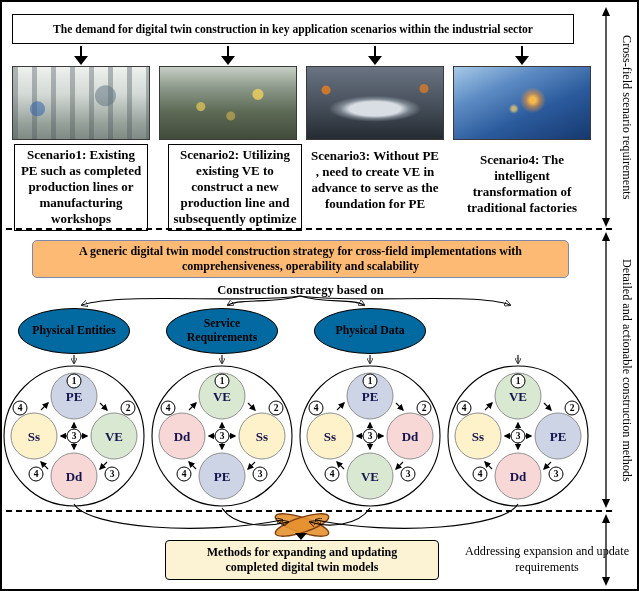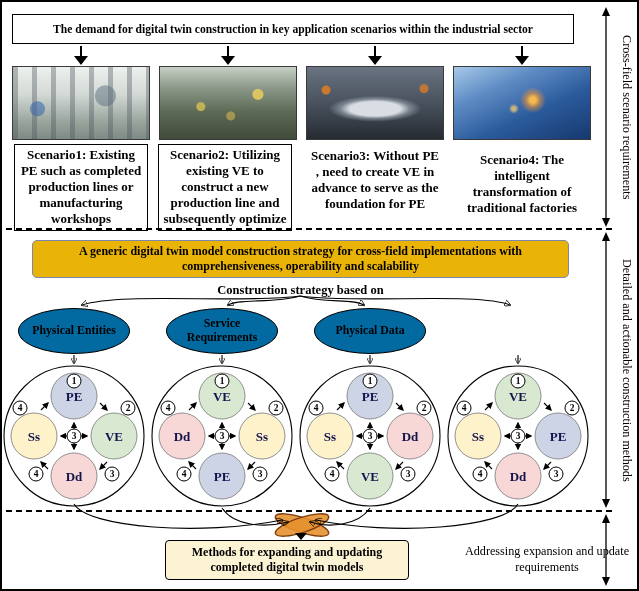--- a/index.html
+++ b/index.html
@@ -12,37 +12,37 @@
   .darrow::before{content:"";position:absolute;left:7px;top:0;width:2.4px;height:11px;background:#000;}
   .darrow::after{content:"";position:absolute;left:1px;top:10px;border-left:7px solid transparent;border-right:7px solid transparent;border-top:9px solid #000;}
   .simg{top:64px;width:138px;height:74px;border:1px solid #3a3a3a;}
   .img1{background:radial-gradient(circle at 18% 58%, rgba(50,100,170,.55) 0 7px, transparent 8px),radial-gradient(circle at 68% 40%, rgba(90,110,125,.5) 0 10px, transparent 11px),repeating-linear-gradient(90deg, rgba(75,85,92,.38) 0 5px, transparent 5px 19px),linear-gradient(180deg,#eef1ee 0%,#d3d9d5 38%,#97a29b 78%,#7e8a84 100%);}
   .img2{background:radial-gradient(circle at 72% 38%, rgba(235,205,95,.85) 0 5px, transparent 6px),radial-gradient(circle at 30% 55%, rgba(225,195,85,.75) 0 4px, transparent 5px),radial-gradient(circle at 52% 68%, rgba(210,180,80,.6) 0 4px, transparent 5px),linear-gradient(180deg,#c6cfc4 0%,#8a9788 30%,#5d6a55 62%,#414b3a 100%);}
   .img3{background:radial-gradient(ellipse 34% 18% at 50% 58%, #d9dee4 0 55%, rgba(170,180,190,.55) 75%, transparent 100%),radial-gradient(circle at 14% 32%, rgba(225,125,35,.85) 0 4px, transparent 5px),radial-gradient(circle at 86% 30%, rgba(225,125,35,.75) 0 4px, transparent 5px),linear-gradient(180deg,#6a7482 0%,#454e59 55%,#262b32 100%);}
   .img4{background:radial-gradient(circle at 58% 46%, rgba(255,190,70,.95) 0 3px, rgba(255,150,40,.55) 7px, transparent 13px),radial-gradient(circle at 44% 58%, rgba(255,210,110,.7) 0 2px, transparent 5px),linear-gradient(155deg,#a8c9e8 0%,#5d8cc4 30%,#2b5a9c 62%,#16396e 100%);}
   .scap{font-weight:bold;font-size:13px;text-align:center;line-height:1.24;width:134px;}
   .boxed{border:1.4px solid #000;padding:2px 3px;background:#fff;}
   .dash{left:4px;width:606px;border-top:2px dashed #000;height:0;}
-  #stratBanner{left:30px;top:238px;width:537px;height:38px;background:#eab308;border:1px solid #7b87ad;border-radius:5px;display:flex;align-items:center;justify-content:center;text-align:center;font-weight:bold;font-size:12px;line-height:1.25;padding:0 14px;z-index:2;}
+  #stratBanner{left:30px;top:238px;width:537px;height:38px;background:#fdba74;border:1px solid #7b87ad;border-radius:5px;display:flex;align-items:center;justify-content:center;text-align:center;font-weight:bold;font-size:12px;line-height:1.25;padding:0 14px;z-index:2;}
   #stratCaption{left:0;top:281px;width:597px;text-align:center;font-weight:bold;font-size:12.5px;z-index:2;}
   .factor{top:306px;width:112px;height:46px;background:#0369a1;border:1.2px solid #000;border-radius:50%;display:flex;align-items:center;justify-content:center;text-align:center;font-weight:bold;font-size:11.8px;line-height:1.15;padding:0 10px;z-index:2;}
   .cluster{top:358px;width:152px;height:152px;z-index:2;}
   .outerc{fill:none;stroke:#000;stroke-width:1.1;}
   .node{stroke:#8f8f8f;stroke-width:1;}
   .nlabel{font-family:"Liberation Serif",serif;font-size:13px;font-weight:bold;fill:#14144e;text-anchor:middle;}
   .arr{stroke:#000;stroke-width:1.1;fill:none;}
   .badge{fill:#fff;stroke:#000;stroke-width:1;}
   .btext{font-family:"Liberation Serif",serif;font-size:9.5px;font-weight:bold;fill:#000;text-anchor:middle;}
   #connectors{left:0;top:276px;z-index:1;pointer-events:none;}
   #connectors path,#connectors line{fill:none;stroke:#000;stroke-width:1.1;}
   .vlabel{writing-mode:vertical-rl;font-size:12.2px;display:flex;align-items:center;justify-content:center;text-align:center;}
   #vlabelTop{left:612px;top:8px;height:214px;width:24px;}
   #vlabelMid{left:612px;top:230px;height:276px;width:24px;}
   #blabel{left:456px;top:542px;width:178px;font-size:12.2px;text-align:center;line-height:1.3;}
-  #bottomBox{left:163px;top:538px;width:244px;height:40px;background:#fbf3d4;border:1.4px solid #000;border-radius:4px;display:flex;align-items:center;justify-content:center;font-weight:bold;font-size:12px;text-align:center;line-height:1.25;padding:12px 16px;}
+  #bottomBox{left:163px;top:538px;width:274px;height:40px;background:#fbf3d4;border:1.4px solid #000;border-radius:4px;display:flex;align-items:center;justify-content:center;font-weight:bold;font-size:12px;text-align:center;line-height:1.25;padding:12px 16px;}
   .varrow polygon{fill:#000;}
   .varrow line{stroke:#000;stroke-width:1.3;}
 </style>
 </head>
 <body>
 
 <div id="fig">
 
   <div id="banner" class="abs">The demand for digital twin construction in key application scenarios within the industrial sector</div>
 
@@ -50,21 +50,21 @@
   <div class="abs darrow" style="left:218px;top:44px"></div>
   <div class="abs darrow" style="left:365px;top:44px"></div>
   <div class="abs darrow" style="left:512px;top:44px"></div>
 
   <div class="abs simg img1" style="left:10px"></div>
   <div class="abs simg img2" style="left:157px"></div>
   <div class="abs simg img3" style="left:304px"></div>
   <div class="abs simg img4" style="left:451px"></div>
 
   <div class="abs scap boxed" style="left:12px;top:142px">Scenario1: Existing PE such as completed production lines or manufacturing workshops</div>
-  <div class="abs scap boxed" style="left:156px;top:142px">Scenario2: Utilizing existing VE to construct a new production line and subsequently optimize</div>
+  <div class="abs scap boxed" style="left:166px;top:142px">Scenario2: Utilizing existing VE to construct a new production line and subsequently optimize</div>
   <div class="abs scap" style="left:306px;top:146px">Scenario3: Without PE , need to create VE in advance to serve as the foundation for PE</div>
   <div class="abs scap" style="left:453px;top:150px">Scenario4: The intelligent transformation of traditional factories</div>
 
   <div class="abs dash" style="top:226px"></div>
   <div class="abs dash" style="top:508px"></div>
 
   <div id="stratBanner" class="abs">A generic digital twin model construction strategy for cross-field implementations with comprehensiveness, operability and scalability</div>
   <div id="stratCaption" class="abs">Construction strategy based on</div>
 
   <svg id="connectors" class="abs" width="598" height="264">

